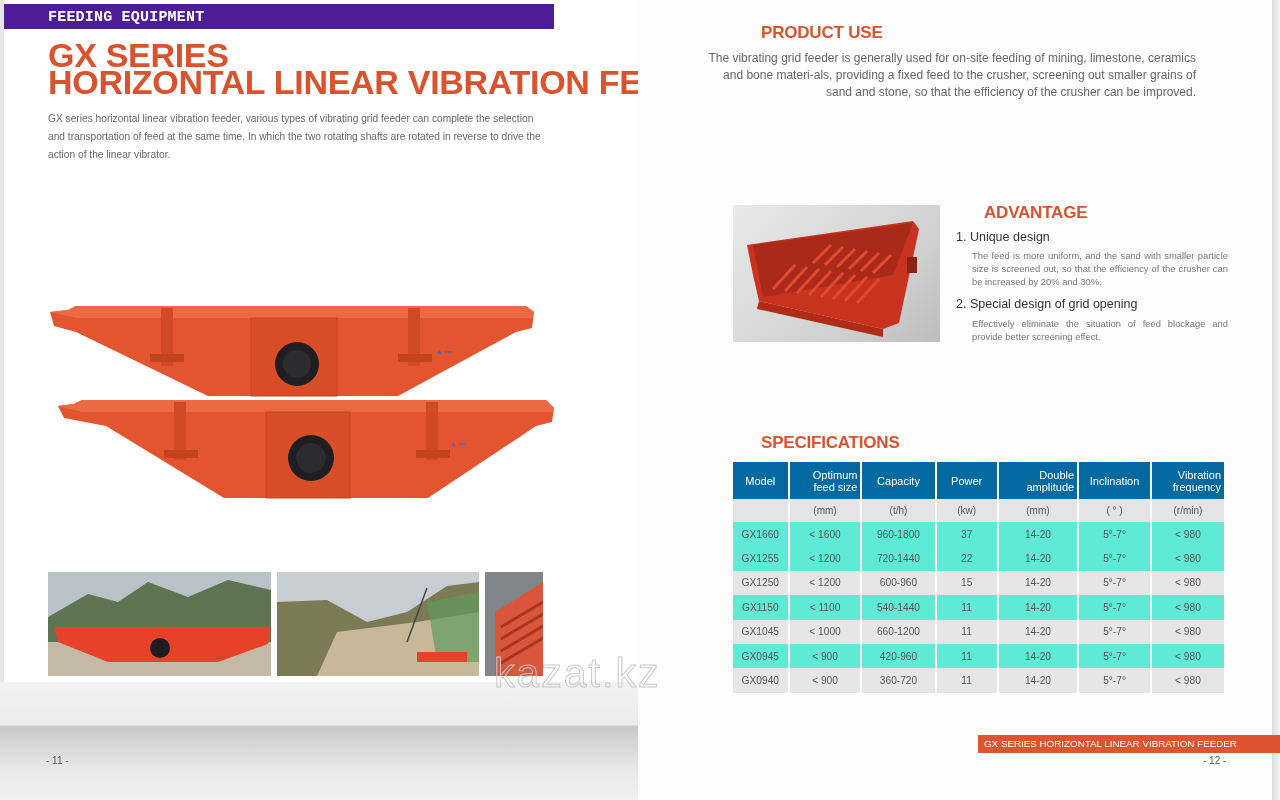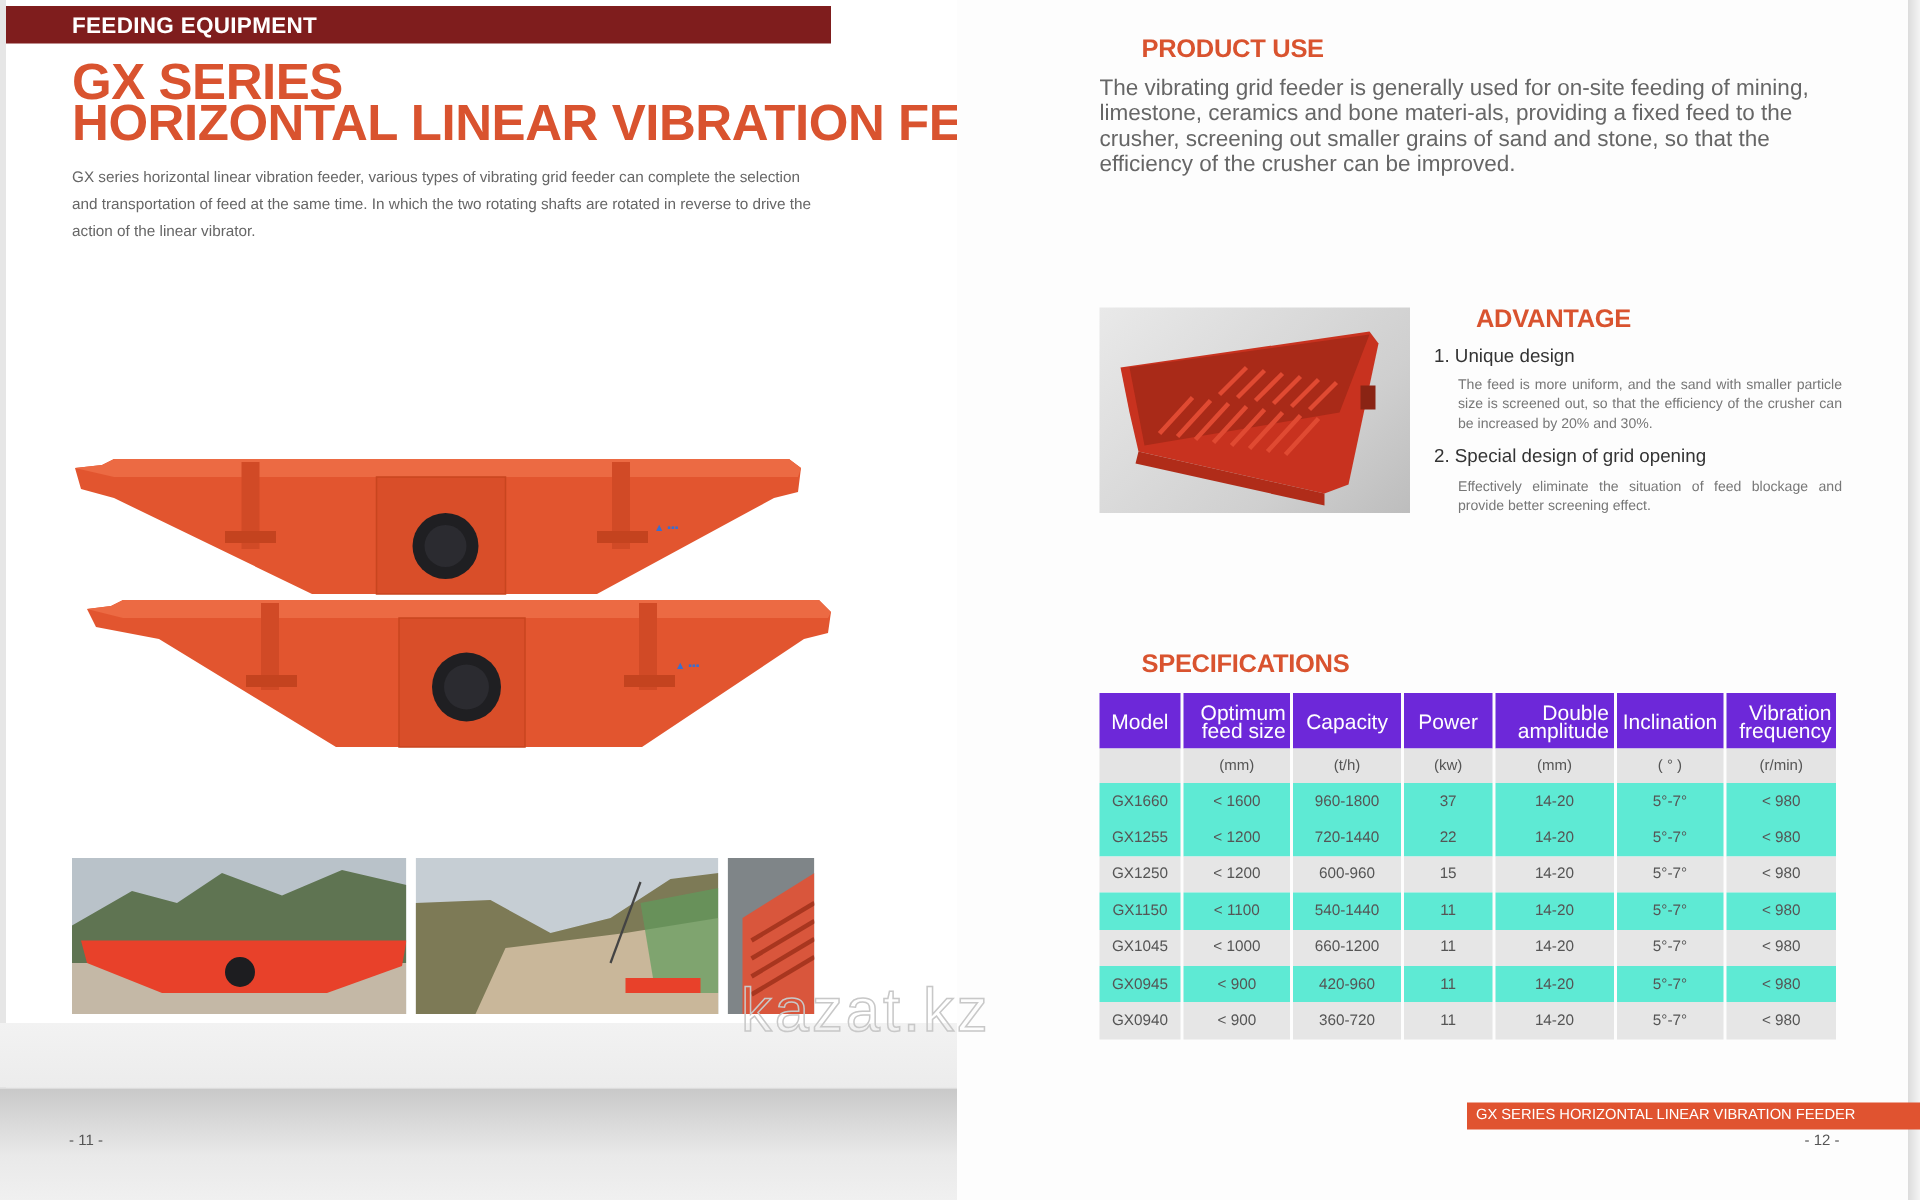--- a/index.html
+++ b/index.html
@@ -5,47 +5,47 @@
   * { box-sizing: border-box; margin: 0; padding: 0; }
   html, body { width: 1280px; height: 800px; overflow: hidden; background: #fafafa; }
   body { position: relative; font-family: "Liberation Sans", sans-serif; color: #555; }
 
   
   .page-left { position: absolute; left: 0; top: 0; width: 638px; height: 800px; background: #fff; border-left: 4px solid #e6e6e6; }
   .left-bottom-band { position: absolute; left: 0; top: 682px; width: 638px; height: 44px; background: linear-gradient(#f2f2f2, #ececec); border-bottom: 1px solid #dcdcdc; }
   .left-footer { position: absolute; left: 0; top: 726px; width: 638px; height: 74px; background: linear-gradient(#c9c9c9, #e9e9e9 60%, #f0f0f0); }
   .page-num-left { position: absolute; left: 46px; top: 755px; font-size: 10px; color: #555; }
 
-  .section-bar { position: absolute; left: 4px; top: 4px; width: 550px; height: 25px; background: #7f1d1d; }
+  .section-bar { position: absolute; left: 4px; top: 4px; width: 550px; height: 25px; background: #4c1d95; font-family: Liberation Mono, monospace; }
   .section-bar span { position: absolute; left: 44px; top: 5px; color: #fff; font-weight: bold; font-size: 15px; letter-spacing: 0.2px; }
 
   .title { position: absolute; left: 48px; top: 42px; color: #d9532f; font-weight: bold; font-size: 34px; line-height: 27px; letter-spacing: -0.3px; }
   .intro { position: absolute; left: 48px; top: 110px; width: 500px; font-size: 10.2px; line-height: 18px; color: #666; }
 
   .feeder-img { position: absolute; left: 46px; top: 298px; width: 512px; height: 206px; }
 
   .photo { position: absolute; top: 572px; height: 104px; overflow: hidden; }
   .photo1 { left: 48px; width: 223px; }
   .photo2 { left: 277px; width: 202px; }
   .photo3 { left: 485px; width: 58px; }
 
   
   .page-right { position: absolute; left: 638px; top: 0; width: 634px; height: 800px; background: #fdfdfd; }
   .right-edge { position: absolute; left: 1272px; top: 0; width: 8px; height: 800px; background: linear-gradient(90deg, #dcdcdc, #f4f4f4); }
 
   .h2 { position: absolute; color: #d9532f; font-weight: bold; font-size: 17px; letter-spacing: -0.2px; margin-left: 28px; }
-  .use-text { position: absolute; left: 733px; top: 50px; width: 500px; font-size: 15px; line-height: 17px; color: #666; }
+  .use-text { position: absolute; left: 696px; top: 50px; width: 500px; font-size: 12px; line-height: 17px; color: #666; text-align: right; }
 
   .adv-img { position: absolute; left: 733px; top: 205px; width: 207px; height: 137px; background: linear-gradient(135deg, #e9e9e9, #cfcfcf 70%, #bdbdbd); overflow: hidden; }
   .adv-item-title { position: absolute; left: 956px; font-size: 12.5px; color: #333; }
   .adv-item-text { position: absolute; left: 972px; width: 256px; font-size: 9.4px; line-height: 13px; color: #777; text-align: justify; }
 
   
   .spec-table { position: absolute; left: 733px; top: 462px; width: 495px; border-collapse: separate; border-spacing: 2px 0; margin-left: -2px; }
-  .spec-table th { background: #6d28d9; color: #fff; font-weight: normal; font-size: 14px; line-height: 12px; height: 37px; text-align: center; padding: 0 3px; }
+  .spec-table th { background: #0369a1; color: #fff; font-weight: normal; font-size: 11px; line-height: 12px; height: 37px; text-align: center; padding: 0 3px; }
   .spec-table th.left { text-align: right; padding-left: 8px; }
   .spec-table td { font-size: 10.2px; color: #555; text-align: center; height: 24.4px; }
   .spec-table tr.units td { background: #e4e4e4; height: 23px; font-size: 10px; }
   .spec-table tr.shade td { background: #e6e6e6; }
   .spec-table tr.plain td { background: #5eead4; }
 
   .footer-bar { position: absolute; left: 978px; top: 735px; width: 356px; height: 18px; background: #e05330; color: #fff; font-size: 9.8px; line-height: 18px; padding-left: 6px; white-space: nowrap; }
   .page-num-right { position: absolute; left: 1203px; top: 755px; font-size: 10px; color: #555; }
 
   .watermark { position: absolute; left: 494px; top: 650px; font-size: 41px; font-family: "Liberation Sans", sans-serif; color: transparent; -webkit-text-stroke: 1px #c8c8c8; letter-spacing: 2px; font-weight: normal; pointer-events: none; }

